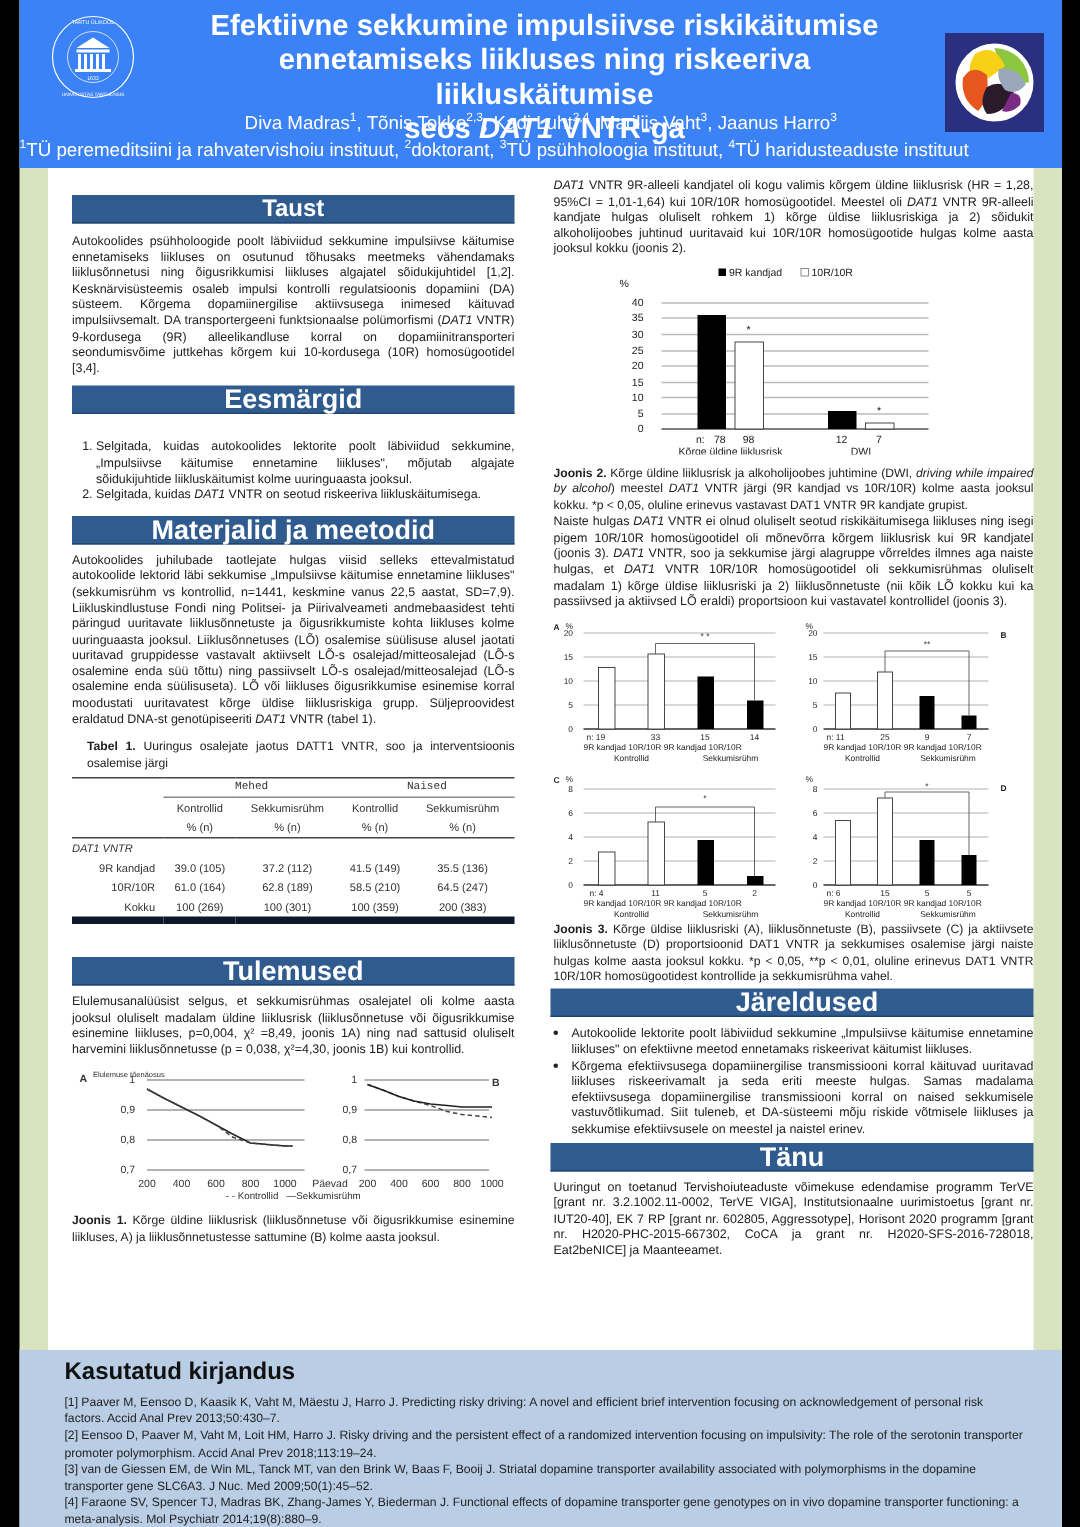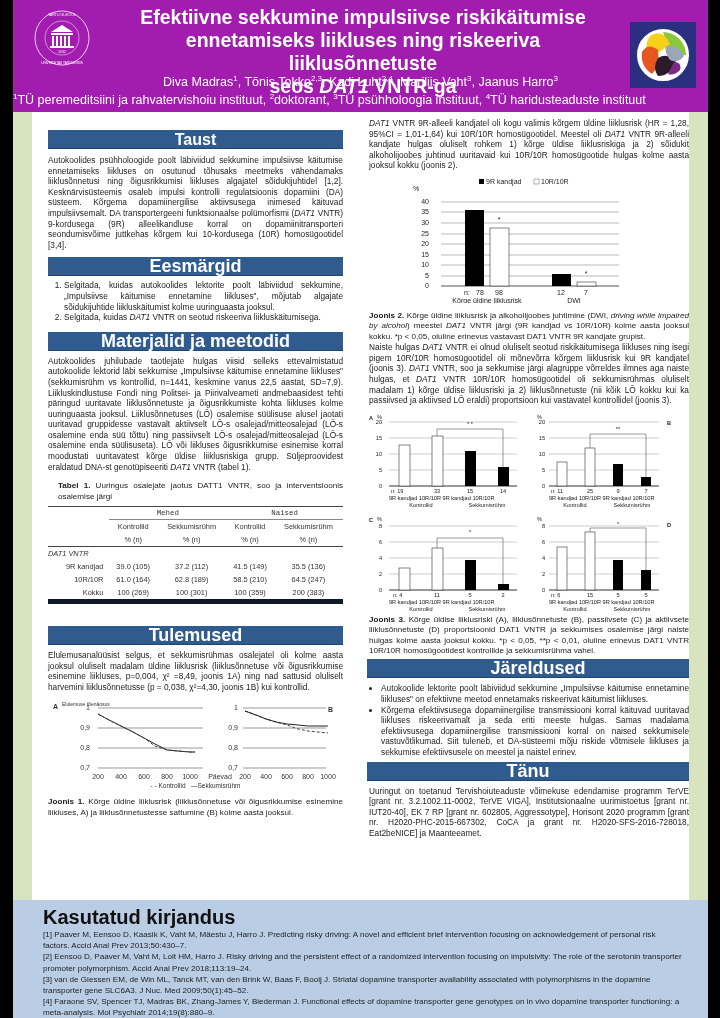--- a/index.html
+++ b/index.html
@@ -1,40 +1,40 @@
 <!DOCTYPE html>
 <html><head>
 <meta charset="utf-8">
 <style>
   * { box-sizing: border-box; margin: 0; padding: 0; }
   html, body { width: 720px; height: 1018px; background: #000; overflow: hidden; }
   body { font-family: "Liberation Sans", sans-serif; color: #111; position: relative; }
   .poster { position: absolute; left: 13px; top: 0; width: 695px; height: 1018px; background: #d8e4bf; }
-  .header { position: absolute; left: 0; top: 0; width: 695px; height: 112px; background: #a21caf; color: #fff; }
+  .header { position: absolute; left: 0; top: 0; width: 695px; height: 112px; background: #3b82f6; color: #fff; }
   .header .title { position: absolute; left: 110px; top: 6px; width: 480px; text-align: center; font-weight: bold; font-size: 19.5px; line-height: 23px; }
   .header .authors { position: absolute; left: 0; top: 75px; width: 695px; text-align: center; font-size: 12.5px; }
   .header .affil { position: absolute; left: 0; top: 93px; width: 671px; text-align: left; font-size: 12.5px; }
   sup { font-size: 8px; vertical-align: super; line-height: 0; }
   .logo-left { position: absolute; left: 20px; top: 8px; width: 58px; height: 64px; }
   .logo-right { position: absolute; left: 617px; top: 22px; width: 66px; height: 66px; background: #2a2f80; }
   .white { position: absolute; left: 19px; top: 112px; width: 657px; height: 788px; background: #fff; }
   .col { position: absolute; top: 0; }
   .col.left { left: 16px; width: 295px; }
   .col.right { left: 337px; width: 320px; }
   .bar { background: #2f5b8e; color: #fff; font-weight: bold; text-align: center; font-size: 16px; line-height: 19px; height: 19px; border-bottom: 1px solid #204670; }
   .bar.big { font-size: 18px; }
   .txt { font-size: 8.3px; line-height: 10.6px; text-align: justify; color: #222; }
   .txt i { font-style: italic; }
   ol.txt, ul.txt { padding-left: 16px; }
   ol.txt li, ul.txt li { margin-bottom: 0; }
   table.t1 { width: 100%; border-collapse: collapse; font-size: 7.4px; color: #333; }
   table.t1 td { text-align: center; padding: 2px 0; }
   .cap { font-size: 8.1px; line-height: 10.4px; text-align: justify; color: #222; }
   .refs { position: absolute; left: 0; top: 900px; width: 695px; height: 118px; background: #b9cde5; }
-  .refs h2 { position: absolute; left: 30px; top: 6px; font-size: 20px; font-weight: bold; color: #111; text-align: center; }
+  .refs h2 { position: absolute; left: 30px; top: 6px; font-size: 16px; font-weight: bold; color: #111; text-align: center; }
   .refs .list { position: absolute; left: 30px; top: 29px; width: 640px; font-size: 8.1px; line-height: 11.2px; color: #222; }
   svg text { font-family: "Liberation Sans", sans-serif; }
 </style>
 </head>
 <body>
 
 <div class="poster">
 
   <div class="header">
     <svg class="logo-left" viewBox="0 0 58 64">
@@ -48,21 +48,21 @@
       <rect x="31" y="28" width="2" height="10" fill="#fff"></rect>
       <rect x="35" y="28" width="2" height="10" fill="#fff"></rect>
       <rect x="17" y="38" width="24" height="2" fill="#fff"></rect>
       <text x="29" y="45" font-size="3.5" fill="#fff" text-anchor="middle">1632</text>
       <text x="29" y="8" font-size="3.6" fill="#fff" text-anchor="middle">TARTU ÜLIKOOL</text>
       <text x="29" y="56" font-size="3.2" fill="#fff" text-anchor="middle">UNIVERSITAS TARTUENSIS</text>
     </svg>
 
     <div class="title">
       <div>Efektiivne sekkumine impulsiivse riskikäitumise</div>
-      <div>ennetamiseks liikluses ning riskeeriva liiklusõnnetuste</div>
+      <div>ennetamiseks liikluses ning riskeeriva liikluskäitumise</div>
       <div><span>seos </span><i>DAT1</i><span> VNTR-ga</span></div>
     </div>
 
     <div class="logo-right">
       <svg width="66" height="66" viewBox="0 0 66 66">
         <circle cx="33" cy="33" r="25" fill="#fff"></circle>
         <path d="M33 10 A23 23 0 0 1 56 33 L40 33 Z" fill="#8dc63f"></path>
         <path d="M20 14 Q33 6 40 22 Q30 30 22 34 Q12 26 20 14Z" fill="#f7d117"></path>
         <path d="M12 30 Q18 20 28 28 Q30 44 22 52 Q10 44 12 30Z" fill="#e8561f"></path>
         <path d="M28 36 Q38 30 46 40 Q40 54 28 54 Q22 46 28 36Z" fill="#2a1a2a"></path>
@@ -85,21 +85,21 @@
   </div>
 
   <div class="white">
 
     <div class="col left">
 
       <div class="bar" style="margin-top:18px;">Taust</div>
       <p class="txt" style="margin-top:6px;"><span>Autokoolides psühholoogide poolt läbiviidud sekkumine impulsiivse käitumise ennetamiseks liikluses on osutunud tõhusaks meetmeks vähendamaks liiklusõnnetusi ning õigusrikkumisi liikluses algajatel sõidukijuhtidel [1,2]. Kesknärvisüsteemis osaleb impulsi kontrolli regulatsioonis dopamiini (DA) süsteem. Kõrgema dopamiinergilise aktiivsusega inimesed käituvad impulsiivsemalt. DA transportergeeni funktsionaalse polümorfismi (</span><i>DAT1</i><span> VNTR) 9-kordusega (9R) alleelikandluse korral on dopamiinitransporteri seondumisvõime juttkehas kõrgem kui 10-kordusega (10R) homosügootidel [3,4].</span></p>
 
       <div class="bar big" style="margin-top:7px;">Eesmärgid</div>
-      <ol class="txt" style="margin-top:4px;">
+      <ol class="txt" style="margin-top:16px;">
         <li>Selgitada, kuidas autokoolides lektorite poolt läbiviidud sekkumine, „Impulsiivse käitumise ennetamine liikluses", mõjutab algajate sõidukijuhtide liikluskäitumist kolme uuringuaasta jooksul.</li>
         <li><span>Selgitada, kuidas </span><i>DAT1</i><span> VNTR on seotud riskeeriva liikluskäitumisega.</span></li>
       </ol>
 
       <div class="bar big" style="margin-top:9px;">Materjalid ja meetodid</div>
       <p class="txt" style="margin-top:5px;"><span>Autokoolides juhilubade taotlejate hulgas viisid selleks ettevalmistatud autokoolide lektorid läbi sekkumise „Impulsiivse käitumise ennetamine liikluses" (sekkumisrühm vs kontrollid, n=1441, keskmine vanus 22,5 aastat, SD=7,9). Liikluskindlustuse Fondi ning Politsei- ja Piirivalveameti andmebaasidest tehti päringud uuritavate liiklusõnnetuste ja õigusrikkumiste kohta liikluses kolme uuringuaasta jooksul. Liiklusõnnetuses (LÕ) osalemise süülisuse alusel jaotati uuritavad gruppidesse vastavalt aktiivselt LÕ-s osalejad/mitteosalejad (LÕ-s osalemine enda süü tõttu) ning passiivselt LÕ-s osalejad/mitteosalejad (LÕ-s osalemine enda süülisuseta). LÕ või liikluses õigusrikkumise esinemise korral moodustati uuritavatest kõrge üldise liiklusriskiga grupp. Süljeproovidest eraldatud DNA-st genotüpiseeriti </span><i>DAT1</i><span> VNTR (tabel 1).</span></p>
 
       <p class="cap" style="margin-top:9px; padding-left:10px;"><b>Tabel 1.</b><span> Uuringus osalejate jaotus DATT1 VNTR, soo ja interventsioonis osalemise järgi</span></p>
       <table class="t1" style="margin-top:4px;">
         <tbody>

